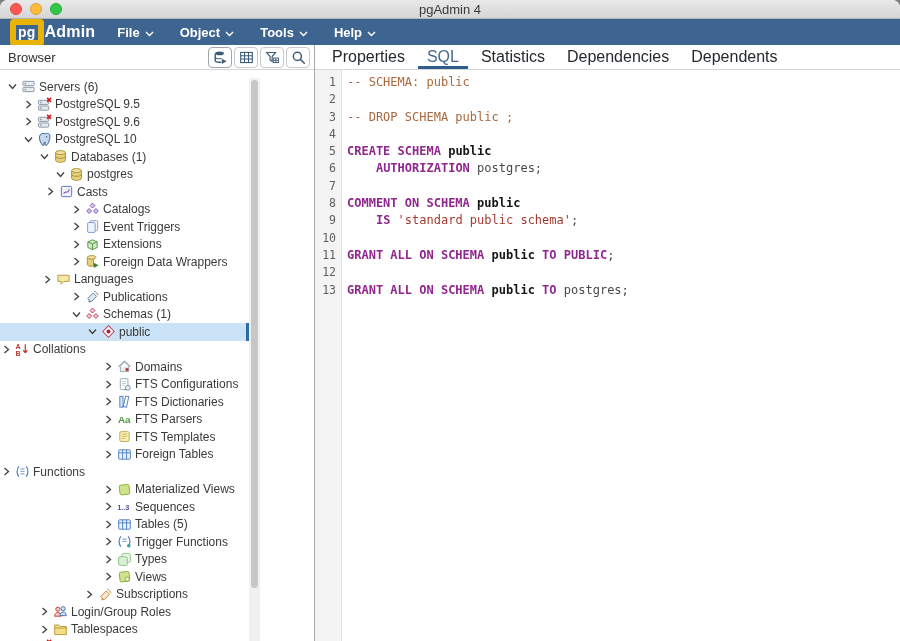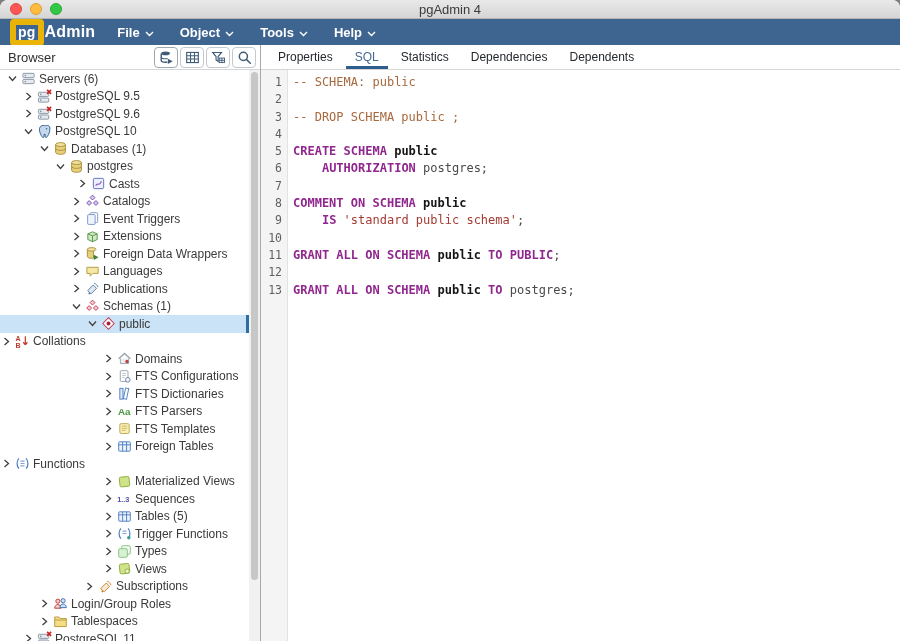--- a/index.html
+++ b/index.html
@@ -18,21 +18,21 @@
   
   .menubar { height:26px; background:var(--menubar); display:flex; align-items:center; padding:0 10px; }
   .logo { color:#fff; font-weight:bold; font-size:16px; display:flex; align-items:center; margin-right:22px; letter-spacing:.2px; }
   .logo-pg { border:6px solid #eab308; border-radius:4px; padding:0 2px; line-height:15px; font-size:14px; margin-right:1px; }
   .menus { display:flex; gap:26px; }
   .menu-item { color:#fff; font-size:13px; font-weight:bold; display:flex; align-items:center; gap:5px; cursor:default; }
 
   .main { display:flex; height:596px; }
 
   
-  .left { width:261px; border-right:1px solid #a9a9a9; display:flex; flex-direction:column; background:#fff; flex:none; }
+  .left { width:315px; border-right:1px solid #a9a9a9; display:flex; flex-direction:column; background:#fff; flex:none;gap:8px; }
   .panel-header { height:25px; border-bottom:1px solid #d6d6d6; display:flex; align-items:center; padding:0 2px 0 8px; flex:none; }
   .panel-title { font-size:13px; color:#2f2f2f; flex:1; }
   .toolbar { display:flex; gap:2px; padding-right:2px; }
   .tbtn { width:24px; height:21px; border:1px solid #c3c9cf; border-radius:4px; background:#fff; display:flex; align-items:center; justify-content:center; }
   .tbtn:first-child { border-color:#9fa8b0; }
 
   .tree-area { flex:1; display:flex; overflow:hidden; }
   .tree { width:249px; overflow:hidden; }
   .row { height:17.5px; display:flex; align-items:center; font-size:12px; color:#3a3a3a; position:relative; white-space:nowrap; }
   .row.selected { background:var(--sel); }
@@ -40,21 +40,21 @@
   .exp { width:13px; height:13px; display:flex; align-items:center; justify-content:center; flex:none; }
   .exp.open svg { transform:rotate(90deg); }
   .ticon { width:16px; height:16px; margin:0 3px 0 1px; flex:none; display:flex; align-items:center; justify-content:center; }
   .tlabel { overflow:hidden; }
   .scrollbar { width:11px; background:#f1f1f1; position:relative; flex:none; }
   .thumb { position:absolute; left:2px; top:2px; width:7px; height:508px; background:#c7c7c7; border-radius:4px; }
 
   
   .right { flex:1; display:flex; flex-direction:column; background:#fff; min-width:0; }
   .tabbar { height:25px; border-bottom:1px solid #d6d6d6; display:flex; align-items:stretch; padding-left:8px; gap:4px; flex:none; }
-  .tab { display:flex; align-items:center; padding:2px 9px 0 9px; font-size:12px; color:#24292e; border-bottom:3px solid transparent; cursor:default; }
+  .tab { display:flex; align-items:center; padding:2px 9px 0 9px; font-size:16px; color:#24292e; border-bottom:3px solid transparent; cursor:default; }
   .tab.active { color:var(--tabactive); border-bottom-color:var(--tabline); }
 
   .editor { flex:1; display:flex; font-family:"DejaVu Sans Mono","Liberation Mono",monospace; font-size:12px; overflow:hidden; }
   .gutter { width:27px; background:#f4f4f4; border-right:1px solid #e2e2e2; padding-top:4px; text-align:right; color:#5f5f5f; flex:none; }
   .gutter .ln { padding-right:5px; font-size:11.5px; height:17.3px; line-height:17.3px; }
   .code { flex:1; padding-top:4px; padding-left:5px; }
   .cl { height:17.3px; line-height:17.3px; white-space:pre; }
   .tok-k { color:var(--kw); font-weight:bold; }
   .tok-i { color:var(--ident); font-weight:bold; }
   .tok-c { color:var(--comment); }
@@ -238,21 +238,21 @@
               </span>
               <span class="ticon">
                 <svg width="15" height="15" viewBox="0 0 16 16" xmlns="http://www.w3.org/2000/svg">
                   <path d="M2.8 3.8v8.3c0 1.2 2.3 2.1 5.2 2.1s5.2-.9 5.2-2.1V3.8z" fill="#e7d07c" stroke="#ab8f35"></path>
                   <path d="M2.8 7.9c0 1.2 2.3 2.1 5.2 2.1s5.2-.9 5.2-2.1" fill="none" stroke="#ab8f35"></path>
                   <ellipse cx="8" cy="3.8" rx="5.2" ry="2.1" fill="#f1e2a4" stroke="#ab8f35"></ellipse>
                 </svg>
               </span>
               <span class="tlabel">postgres</span>
             </div>
-            <div class="row" style="padding-left: 76px; text-align: center;">
+            <div class="row" style="padding-left: 44px; text-align: center;">
               <span class="exp">
                 <svg width="9" height="9" viewBox="0 0 9 9">
                   <path d="M2.5 1l4 3.5-4 3.5" fill="none" stroke="#404040" stroke-width="1.3"></path>
                 </svg>
               </span>
               <span class="ticon">
                 <svg width="15" height="15" viewBox="0 0 16 16" xmlns="http://www.w3.org/2000/svg">
                   <rect x="2.5" y="2.5" width="11" height="11" rx="1.5" fill="#eef1fb" stroke="#5a6bbf"></rect>
                   <path d="M5 10.5C6.5 6 9.5 12 11 5.5" fill="none" stroke="#8a5fb8" stroke-width="1.2"></path>
                 </svg>
@@ -310,21 +310,21 @@
               </span>
               <span class="ticon">
                 <svg width="15" height="15" viewBox="0 0 16 16" xmlns="http://www.w3.org/2000/svg">
                   <path d="M2.5 3.6v7.6c0 1.1 2 1.9 4.6 1.9.7 0 1.4-.1 2-.2V3.6z" fill="#e7d07c" stroke="#ab8f35"></path>
                   <ellipse cx="7.1" cy="3.6" rx="4.6" ry="1.9" fill="#f1e2a4" stroke="#ab8f35"></ellipse>
                   <path d="M9.3 9.2l5.2 2.9-5.2 2.9z" fill="#3f7d3f"></path>
                 </svg>
               </span>
               <span class="tlabel">Foreign Data Wrappers</span>
             </div>
-            <div class="row" style="padding-left: 70px;">
+            <div class="row" style="padding-left: 41px;">
               <span class="exp">
                 <svg width="9" height="9" viewBox="0 0 9 9">
                   <path d="M2.5 1l4 3.5-4 3.5" fill="none" stroke="#404040" stroke-width="1.3"></path>
                 </svg>
               </span>
               <span class="ticon">
                 <svg width="15" height="15" viewBox="0 0 16 16" xmlns="http://www.w3.org/2000/svg">
                   <path d="M2 3.5h12v6.5H8.5L5.5 13v-3H2z" fill="#f6e8a6" stroke="#b39b40"></path>
                 </svg>
               </span>

